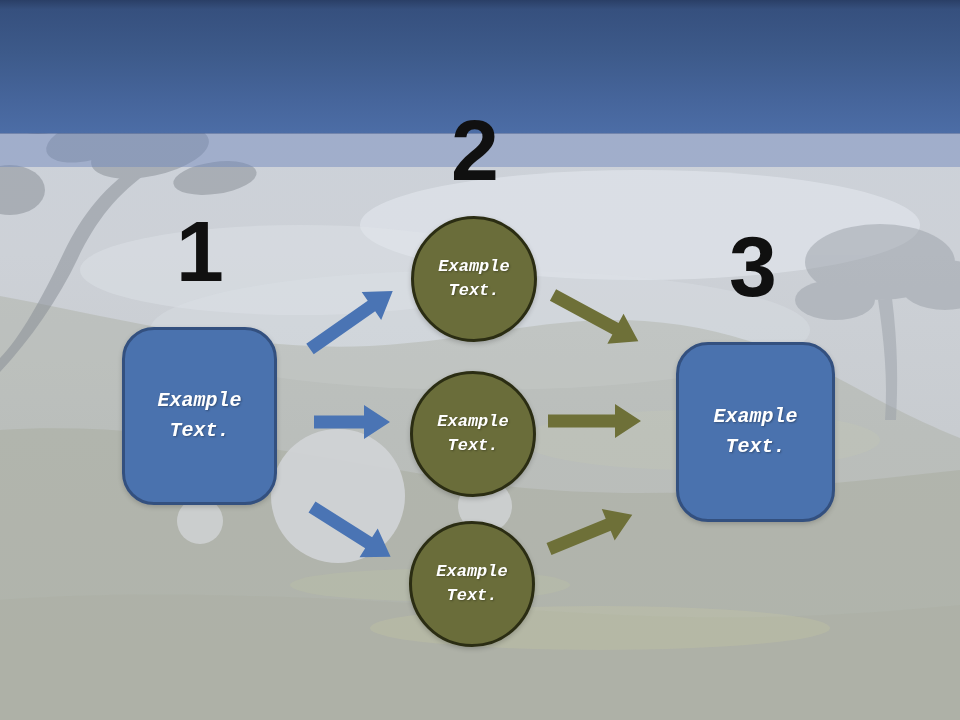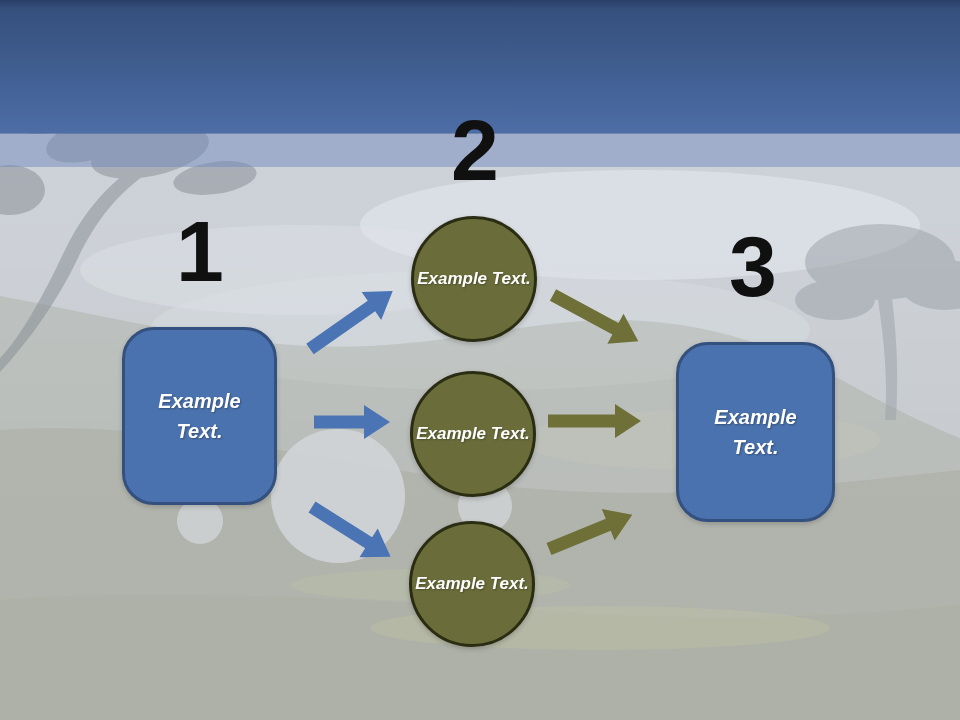--- a/index.html
+++ b/index.html
@@ -55,21 +55,21 @@
   #box-left{left:122px;top:327px;width:155px;height:178px;}
   #box-right{left:676px;top:342px;width:159px;height:180px;}
   .circle{
     background:#6a6d3a;border:3px solid #2b2d13;border-radius:50%;
     font-size:17px;line-height:1.4;
     box-shadow:0 2px 5px rgba(0,0,0,0.2);
   }
   #circle-top{left:411px;top:216px;width:126px;height:126px;}
   #circle-mid{left:410px;top:371px;width:126px;height:126px;}
   #circle-bottom{left:409px;top:521px;width:126px;height:126px;}
-  .node-label{display:block;width:116px;margin:17px auto;}
+  .node-label{display:block;width:116px;margin:17px auto;font-family:Liberation Mono, monospace;}
 </style>
 </head>
 <body>
 
 <div class="slide">
 
   <svg class="bg-photo" width="960" height="720" viewBox="0 0 960 720">
     <g>
       <ellipse cx="640" cy="225" rx="280" ry="55" fill="#e6eaf0" opacity="0.55"></ellipse>
       <ellipse cx="300" cy="270" rx="220" ry="45" fill="#e0e5ec" opacity="0.40"></ellipse>

